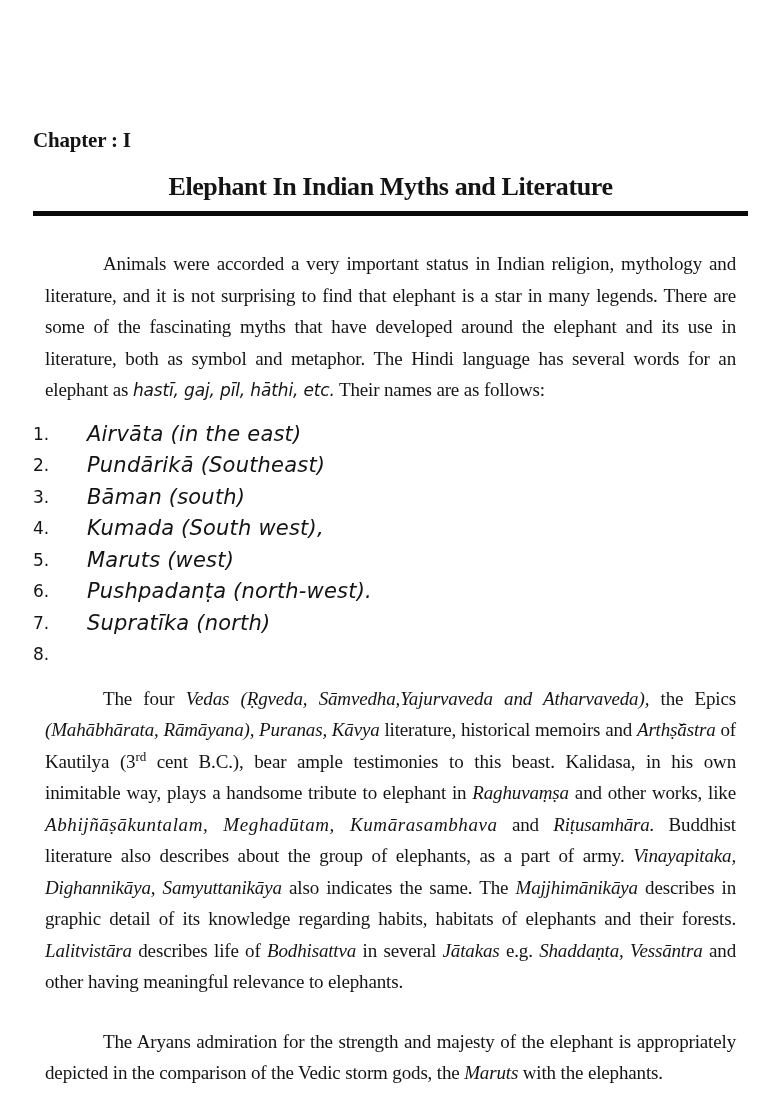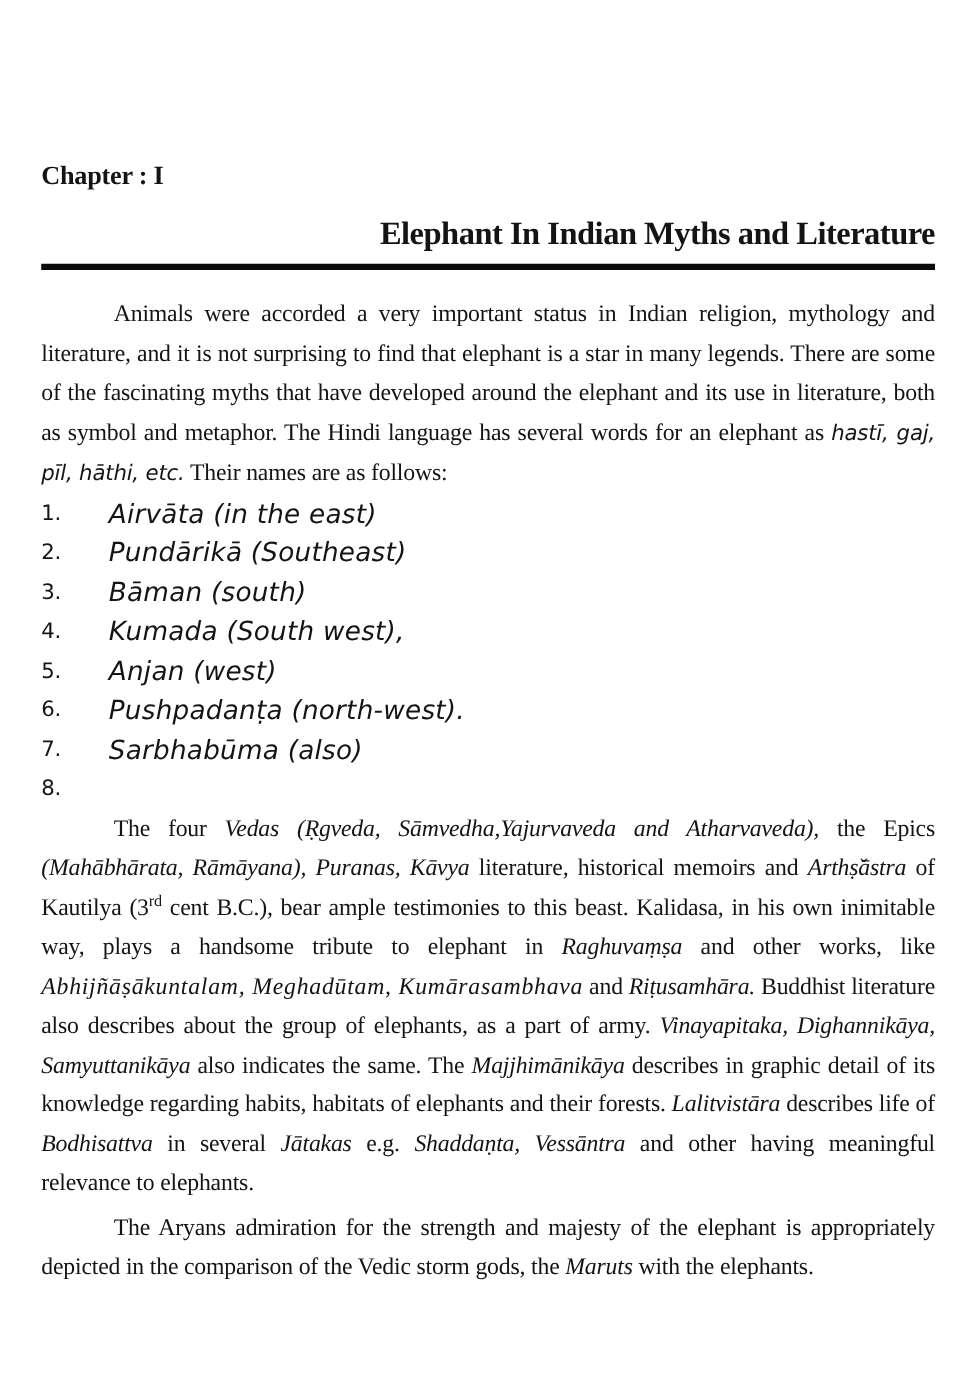--- a/index.html
+++ b/index.html
@@ -29,21 +29,21 @@
       text-align: left;
       font-weight: bold;
       font-size: 21px;
       letter-spacing: -0.2px;
     }
     .chapter-title {
       position: absolute;
       top: 172px;
       left: 0;
       width: 715px;
-      text-align: right;
+      text-align: center;
       font-weight: bold;
       font-size: 26px;
       letter-spacing: -0.4px;
     }
     .rule {
       position: absolute;
       top: 211px;
       left: 0;
       width: 715px;
       height: 5px;
@@ -53,21 +53,21 @@
       position: absolute;
       top: 236px;
       left: 0;
       width: 715px;
       font-size: 19px;
       line-height: 31.5px;
       text-align: justify;
       letter-spacing: -0.15px;
     }
     .para {
-      margin: 0;
+      margin: 12px;
       text-indent: 58px;
     }
     .list {
       margin: 0;
       padding: 0;
       list-style: none;
     }
     .list li {
       display: flex;
       height: 31.5px;
@@ -116,29 +116,29 @@
       <li>
           <span class="num">3.</span>
           <span class="name">Bāman (south)</span>
         </li>
       <li>
           <span class="num">4.</span>
           <span class="name">Kumada (South west),</span>
         </li>
       <li>
           <span class="num">5.</span>
-          <span class="name">Anjan  (west)</span>
+          <span class="name">Maruts  (west)</span>
         </li>
       <li>
           <span class="num">6.</span>
           <span class="name">Pushpadanṭa (north-west).</span>
         </li>
       <li>
           <span class="num">7.</span>
-          <span class="name">Sarbhabūma (also)</span>
+          <span class="name">Supratīka (north)</span>
         </li>
       <li>
           <span class="num">8.</span>
         </li>
     </ol>
 
     <p class="para"><span>The four </span><i>Vedas (Ṛgveda, Sāmvedha,Yajurvaveda and Atharvaveda),</i><span> the Epics </span><i>(Mahābhārata, Rāmāyana), Puranas, Kāvya</i><span> literature, historical memoirs and </span><i>Arthṣ̌āstra</i><span> of Kautilya (3</span><sup>rd</sup><span> cent B.C.), bear ample testimonies to this beast. Kalidasa, in his own inimitable way, plays a handsome tribute to elephant in </span><i>Raghuvaṃṣa</i><span> and other works, like </span><i style="letter-spacing:0.6px">Abhijñāṣākuntalam, Meghadūtam, Kumārasambhava</i><span> and </span><i>Riṭusamhāra.</i><span> Buddhist literature also describes about the group of elephants, as a part of army. </span><i>Vinayapitaka, Dighannikāya, Samyuttanikāya</i><span> also indicates the same. The </span><i>Majjhimānikāya</i><span> describes in graphic detail of its knowledge regarding habits, habitats of elephants and their forests. </span><i>Lalitvistāra</i><span> describes life of </span><i>Bodhisattva</i><span> in several </span><i>Jātakas</i><span> e.g. </span><i>Shaddaṇta, Vessāntra</i><span> and other having meaningful relevance to elephants.</span></p>
 
     <div class="para-gap"></div>
 

